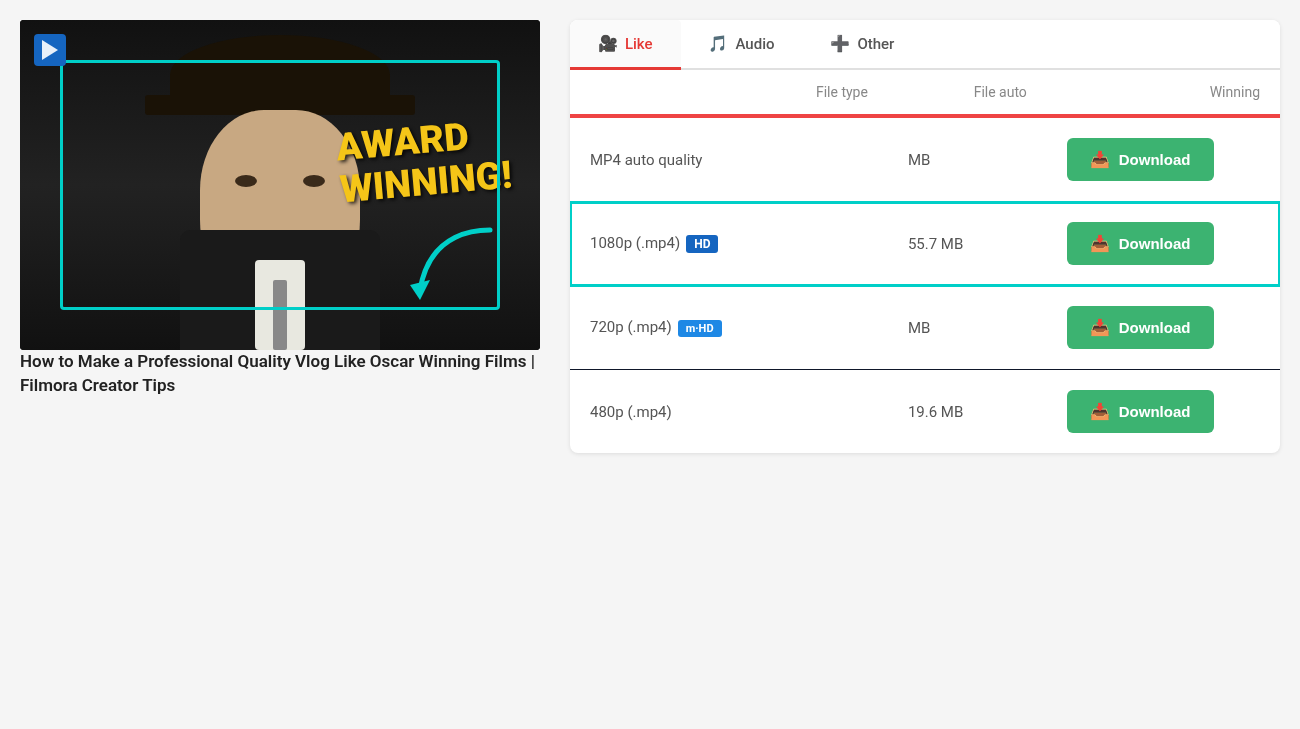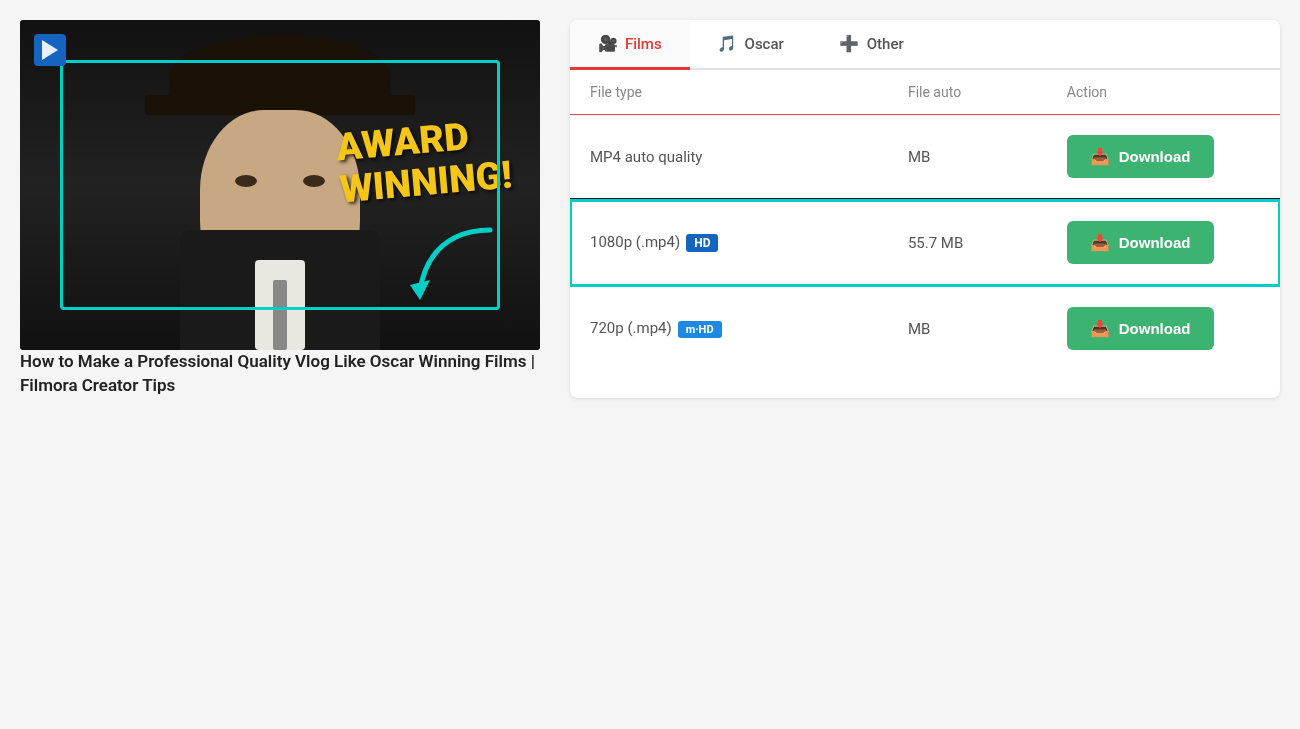--- a/index.html
+++ b/index.html
@@ -179,30 +179,30 @@
     }
 
     
     .download-table {
       width: 100%;
       border-collapse: collapse;
     }
 
     .download-table th {
       padding: 14px 20px;
-      text-align: left;
+      text-align: right;
       font-weight: 400;
       font-size: 14px;
       color: #888;
-      border-bottom: 1px solid #ef4444;
+      border-bottom: 4px solid #ef4444;
     }
 
     .download-table td {
       padding: 20px;
-      border-bottom: 3px solid #0f172a;
+      border-bottom: 1px solid #0f172a;
       font-size: 15px;
       color: #555;
     }
 
     .download-table tr:last-child td {
       border-bottom: none;
     }
 
     
     .highlighted-row {
@@ -309,38 +309,38 @@
     </div>
 
     <div class="video-title">How to Make a Professional Quality Vlog Like Oscar Winning Films | Filmora Creator Tips</div>
   </div>
 
   <div class="right-panel">
 
     <div class="tabs">
       <div class="tab active">
         <span class="tab-icon">🎥</span>
-        <span>Films</span>
+        <span>Like</span>
       </div>
       <div class="tab">
         <span class="tab-icon">🎵</span>
-        <span>Oscar</span>
+        <span>Audio</span>
       </div>
       <div class="tab">
         <span class="tab-icon">➕</span>
         <span>Other</span>
       </div>
     </div>
 
     <table class="download-table">
       <thead>
         <tr>
           <th class="col-filetype">File type</th>
           <th class="col-filesize">File auto</th>
-          <th class="col-action">Action</th>
+          <th class="col-action">Winning</th>
         </tr>
       </thead>
       <tbody id="table-body">
       <tr>
             <td><span>MP4 auto quality</span></td>
             <td>MB</td>
             <td>
               <button class="btn-download">
                 <span class="download-icon">📥</span>
                 <span>Download</span>
@@ -360,17 +360,27 @@
           <tr>
             <td><span>720p (.mp4)</span><span class="badge badge-mhd">m·HD</span></td>
             <td>MB</td>
             <td>
               <button class="btn-download">
                 <span class="download-icon">📥</span>
                 <span>Download</span>
               </button>
             </td>
           </tr>
+          <tr>
+            <td><span>480p (.mp4)</span></td>
+            <td>19.6 MB</td>
+            <td>
+              <button class="btn-download">
+                <span class="download-icon">📥</span>
+                <span>Download</span>
+              </button>
+            </td>
+          </tr>
         </tbody>
     </table>
 
   </div>
 </div>
 
 </body></html>

